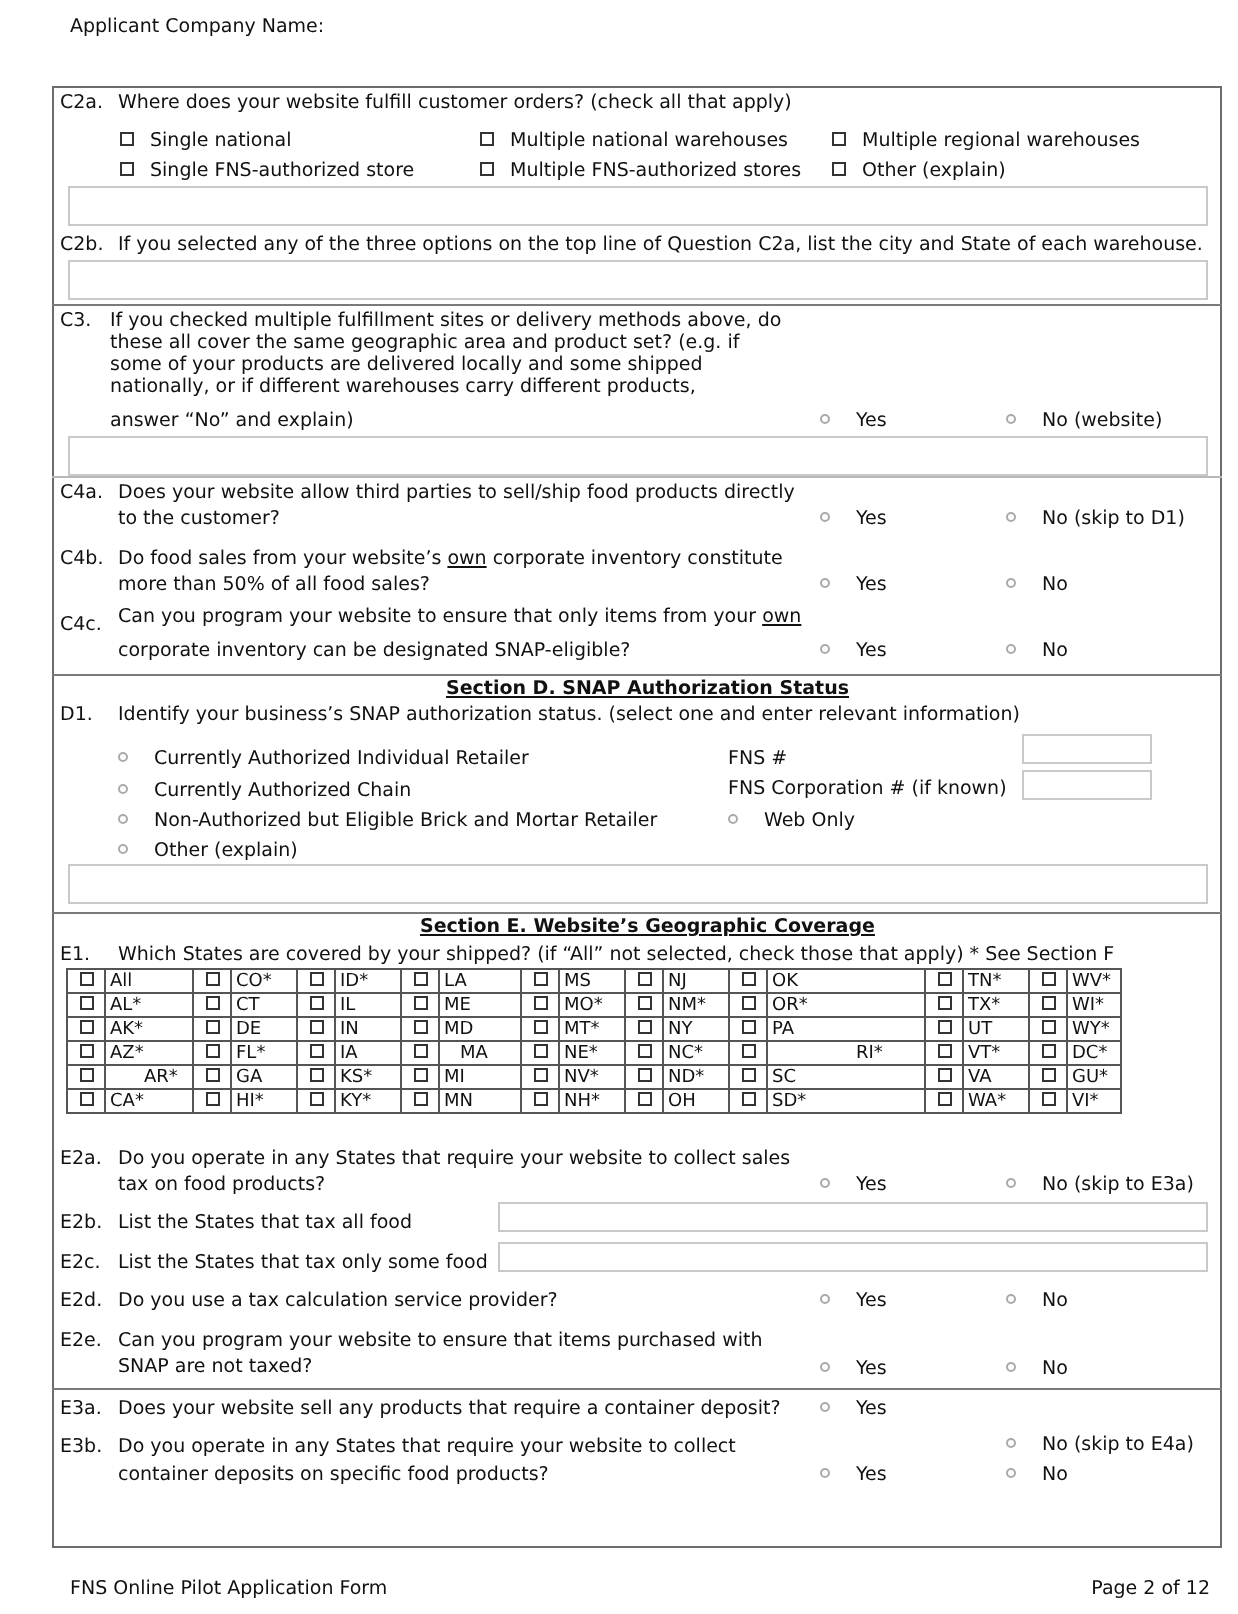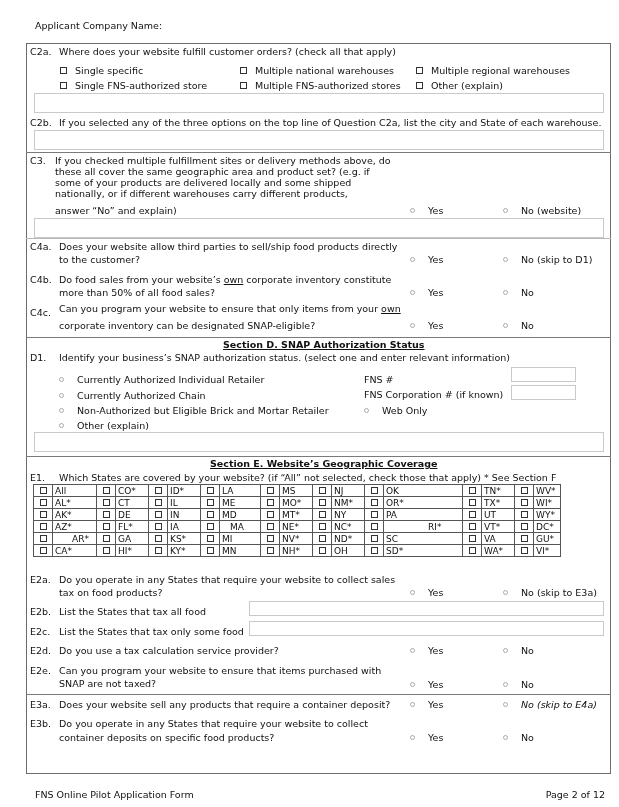--- a/index.html
+++ b/index.html
@@ -20,27 +20,27 @@
   table.states td { border: 1px solid #555; height: 11px; padding: 0 2px; font-size: 9px; line-height: 10px; }
   table.states td .cb { margin-right: 0; }
   table.states td.c { width: 14px; text-align: center; }
   table.states td.s { width: 32px; }
   .opt { position: absolute; white-space: nowrap; }
   .opt .radio { margin-right: 13px; }
 </style>
 </head>
 <body>
 
-<div class="abs" style="left:35px;top:20px;">Applicant Company Name:</div>
+<div class="abs" style="left:35px;top:8px;">Applicant Company Name:</div>
 
 <div class="frame"></div>
 
 <div class="abs" style="left:30px;top:46px;">C2a.</div>
 <div class="abs" style="left:59px;top:46px;">Where does your website fulfill customer orders?  (check all that apply)</div>
-<div class="abs" style="left:60px;top:65px;"><span class="cb"></span><span>Single specific</span></div>
+<div class="abs" style="left:60px;top:65px;"><span class="cb"></span><span>Single national</span></div>
 <div class="abs" style="left:240px;top:65px;"><span class="cb"></span><span>Multiple national warehouses</span></div>
 <div class="abs" style="left:416px;top:65px;"><span class="cb"></span><span>Multiple regional warehouses</span></div>
 <div class="abs" style="left:60px;top:80px;"><span class="cb"></span><span>Single FNS-authorized store</span></div>
 <div class="abs" style="left:240px;top:80px;"><span class="cb"></span><span>Multiple FNS-authorized stores</span></div>
 <div class="abs" style="left:416px;top:80px;"><span class="cb"></span><span>Other (explain)</span></div>
 <div class="box" style="left:34px;top:93px;width:570px;height:20px;"></div>
 
 <div class="abs" style="left:30px;top:117px;">C2b.</div>
 <div class="abs" style="left:59px;top:117px;">If you selected any of the three options on the top line of Question C2a, list the city and State of each warehouse.</div>
 <div class="box" style="left:34px;top:130px;width:570px;height:20px;"></div>
@@ -90,21 +90,21 @@
 <div class="abs" style="left:364px;top:389px;">FNS Corporation # (if known)</div>
 <div class="box" style="left:511px;top:367px;width:65px;height:15px;"></div>
 <div class="box" style="left:511px;top:385px;width:65px;height:15px;"></div>
 <div class="opt" style="left:364px;top:405px;"><span class="radio"></span><span>Web Only</span></div>
 <div class="box" style="left:34px;top:432px;width:570px;height:20px;"></div>
 
 <div class="hline" style="top:456px;"></div>
 
 <div class="abs sec-title" style="left:210px;top:458px;">Section E. Website’s Geographic Coverage</div>
 <div class="abs" style="left:30px;top:472px;">E1.</div>
-<div class="abs" style="left:59px;top:472px;">Which States are covered by your website?  (if “All” not selected, check those that apply) * See Section F</div>
+<div class="abs" style="left:59px;top:472px;">Which States are covered by your shipped?  (if “All” not selected, check those that apply) * See Section F</div>
 
 <table class="states">
   <tbody id="states-body">
       <tr>
         <td class="c"><span class="cb"></span></td>
         <td class="s" style="width: 22px;">All</td>
         <td class="c"><span class="cb"></span></td>
         <td class="s" style="width: 28px;">CO*</td>
         <td class="c"><span class="cb"></span></td>
         <td class="s" style="width: 28px;">ID*</td>
@@ -246,21 +246,21 @@
 <div class="abs" style="left:59px;top:665px;">Can you program your website to ensure that items purchased with</div>
 <div class="abs" style="left:59px;top:678px;">SNAP are not taxed?</div>
 <div class="opt" style="left:410px;top:679px;"><span class="radio"></span><span>Yes</span></div>
 <div class="opt" style="left:503px;top:679px;"><span class="radio"></span><span>No</span></div>
 
 <div class="hline" style="top:694px;"></div>
 
 <div class="abs" style="left:30px;top:699px;">E3a.</div>
 <div class="abs" style="left:59px;top:699px;">Does your website sell any products that require a container deposit?</div>
 <div class="opt" style="left:410px;top:699px;"><span class="radio"></span><span>Yes</span></div>
-<div class="opt" style="left:503px;top:699px;font-style:italic;"><span class="radio"></span><span>No (skip to E4a)</span></div>
+<div class="opt" style="left:503px;top:717px;"><span class="radio"></span><span>No (skip to E4a)</span></div>
 
 <div class="abs" style="left:30px;top:718px;">E3b.</div>
 <div class="abs" style="left:59px;top:718px;">Do you operate in any States that require your website to collect</div>
 <div class="abs" style="left:59px;top:732px;">container deposits on specific food products?</div>
 <div class="opt" style="left:410px;top:732px;"><span class="radio"></span><span>Yes</span></div>
 <div class="opt" style="left:503px;top:732px;"><span class="radio"></span><span>No</span></div>
 
 <div class="abs" style="left:35px;top:789px;">FNS Online Pilot Application Form</div>
 <div class="abs" style="right:14px;top:789px;">Page 2 of 12</div>
 

